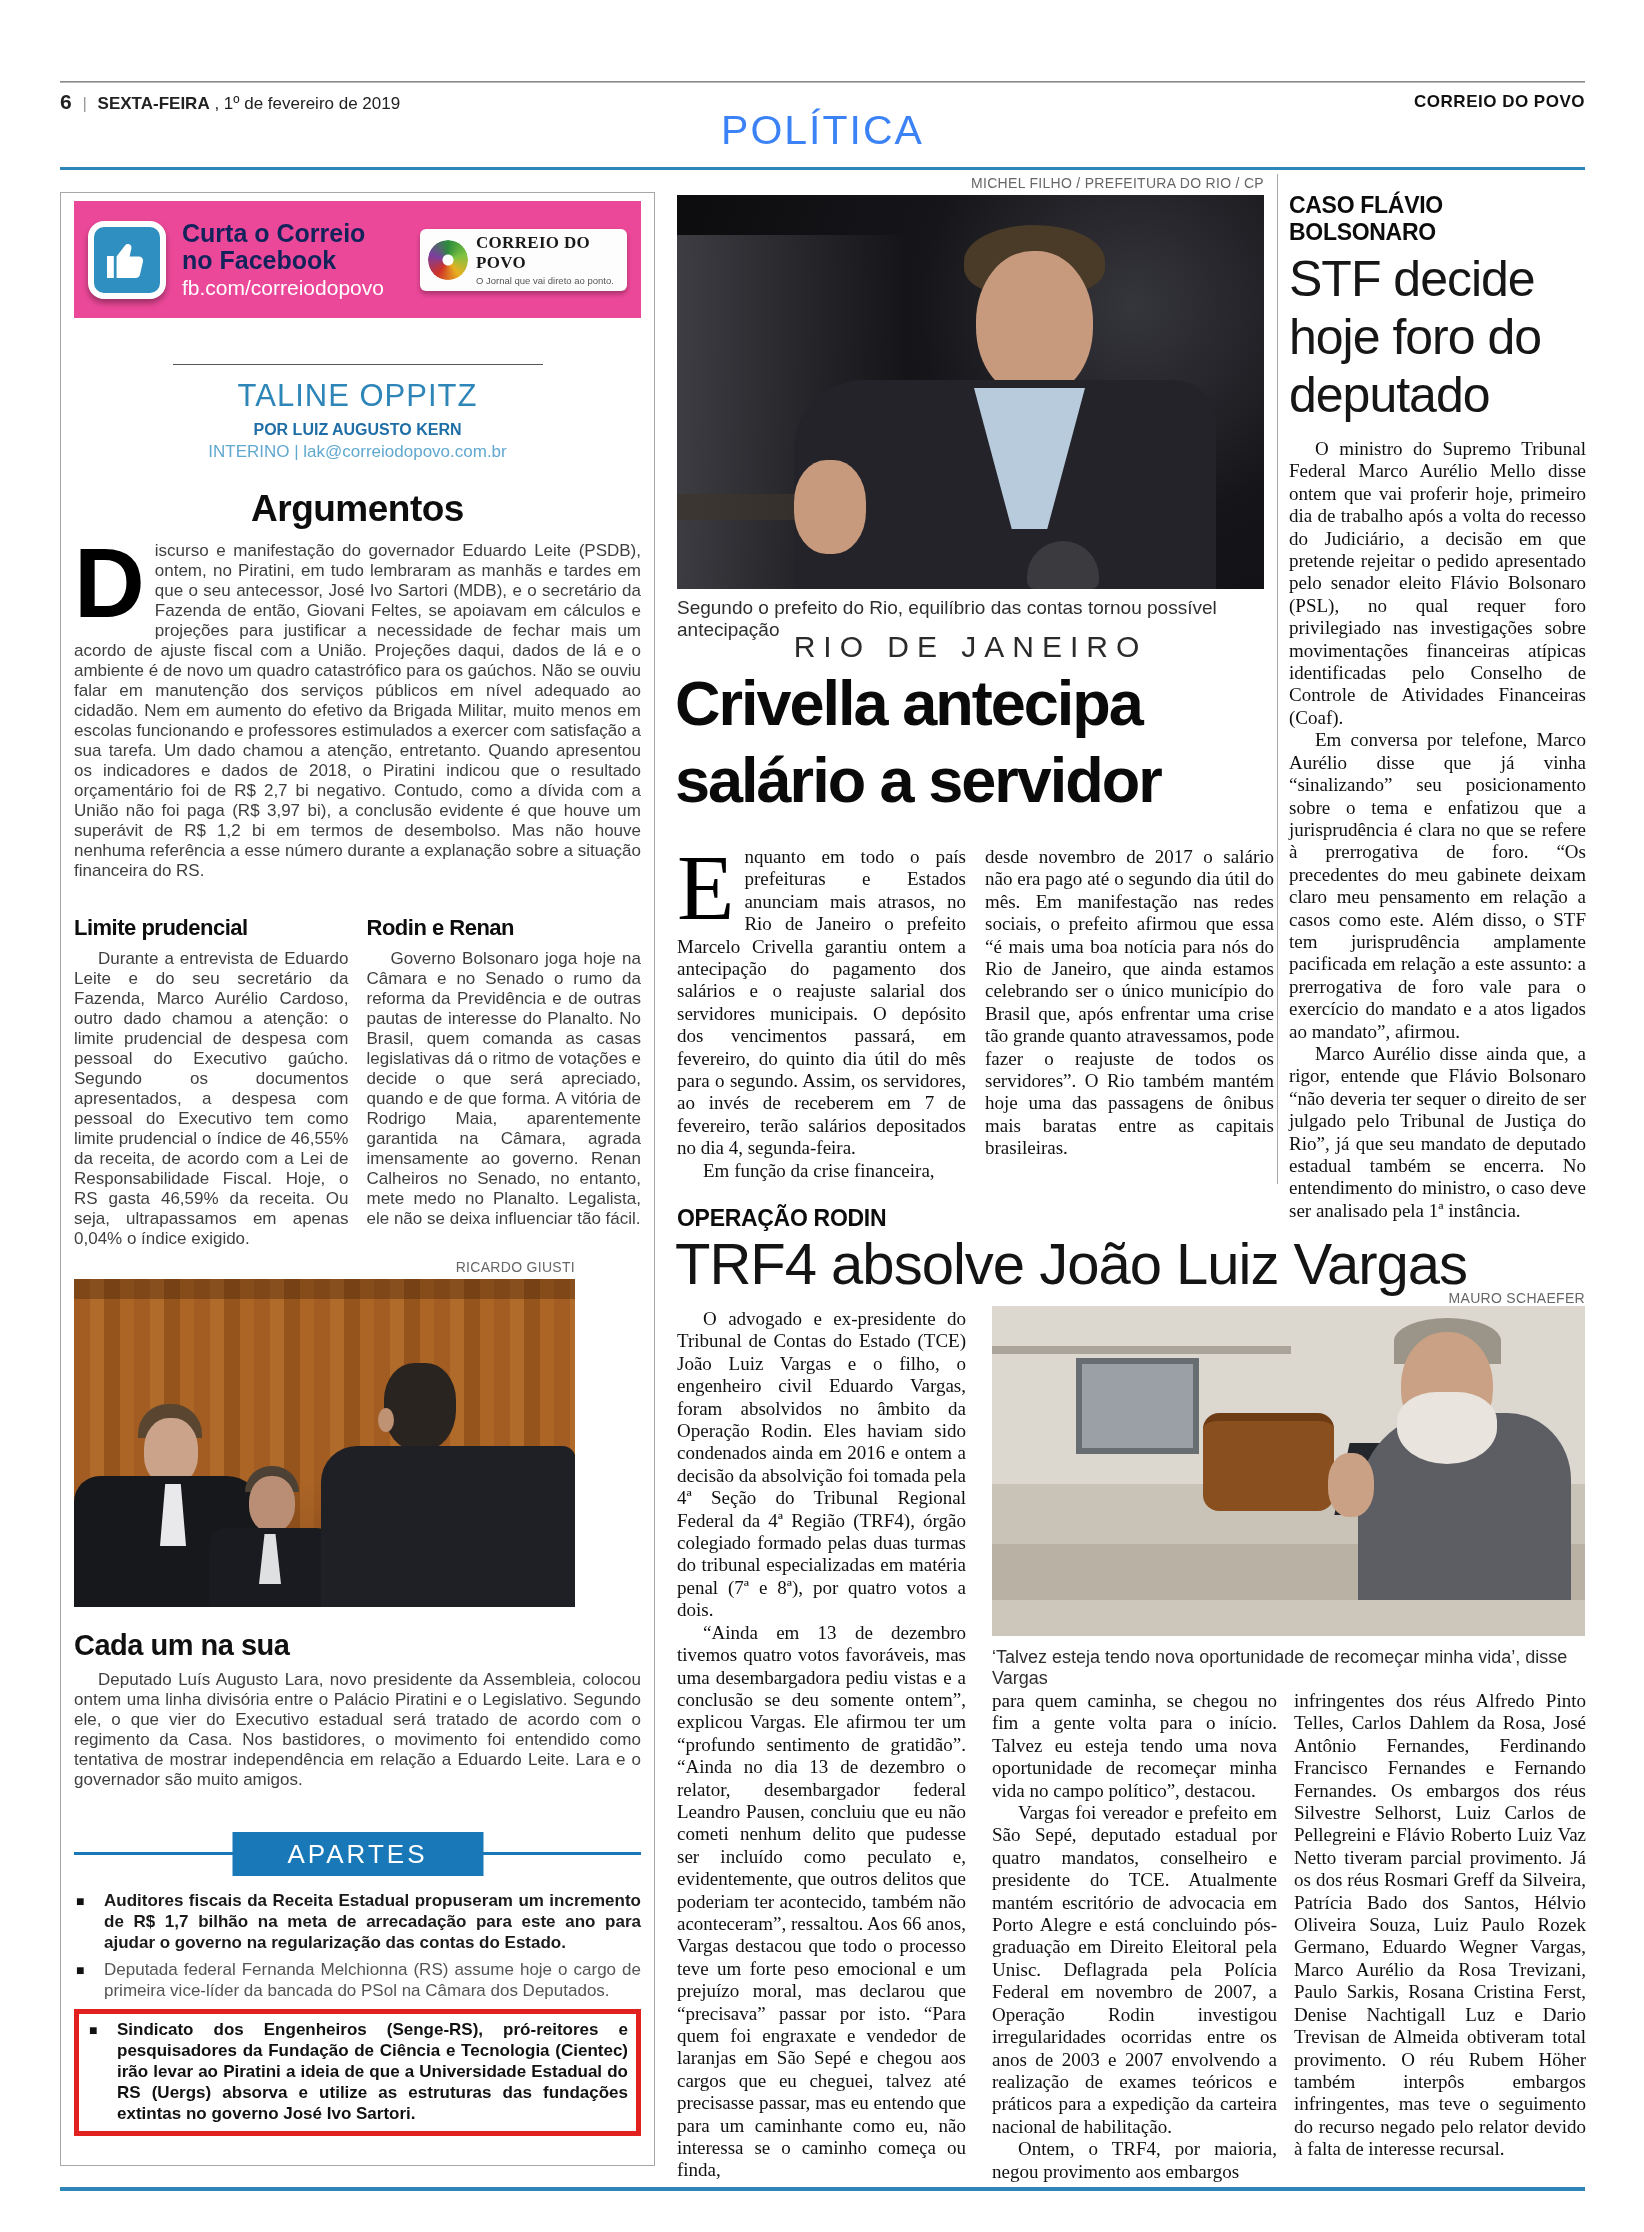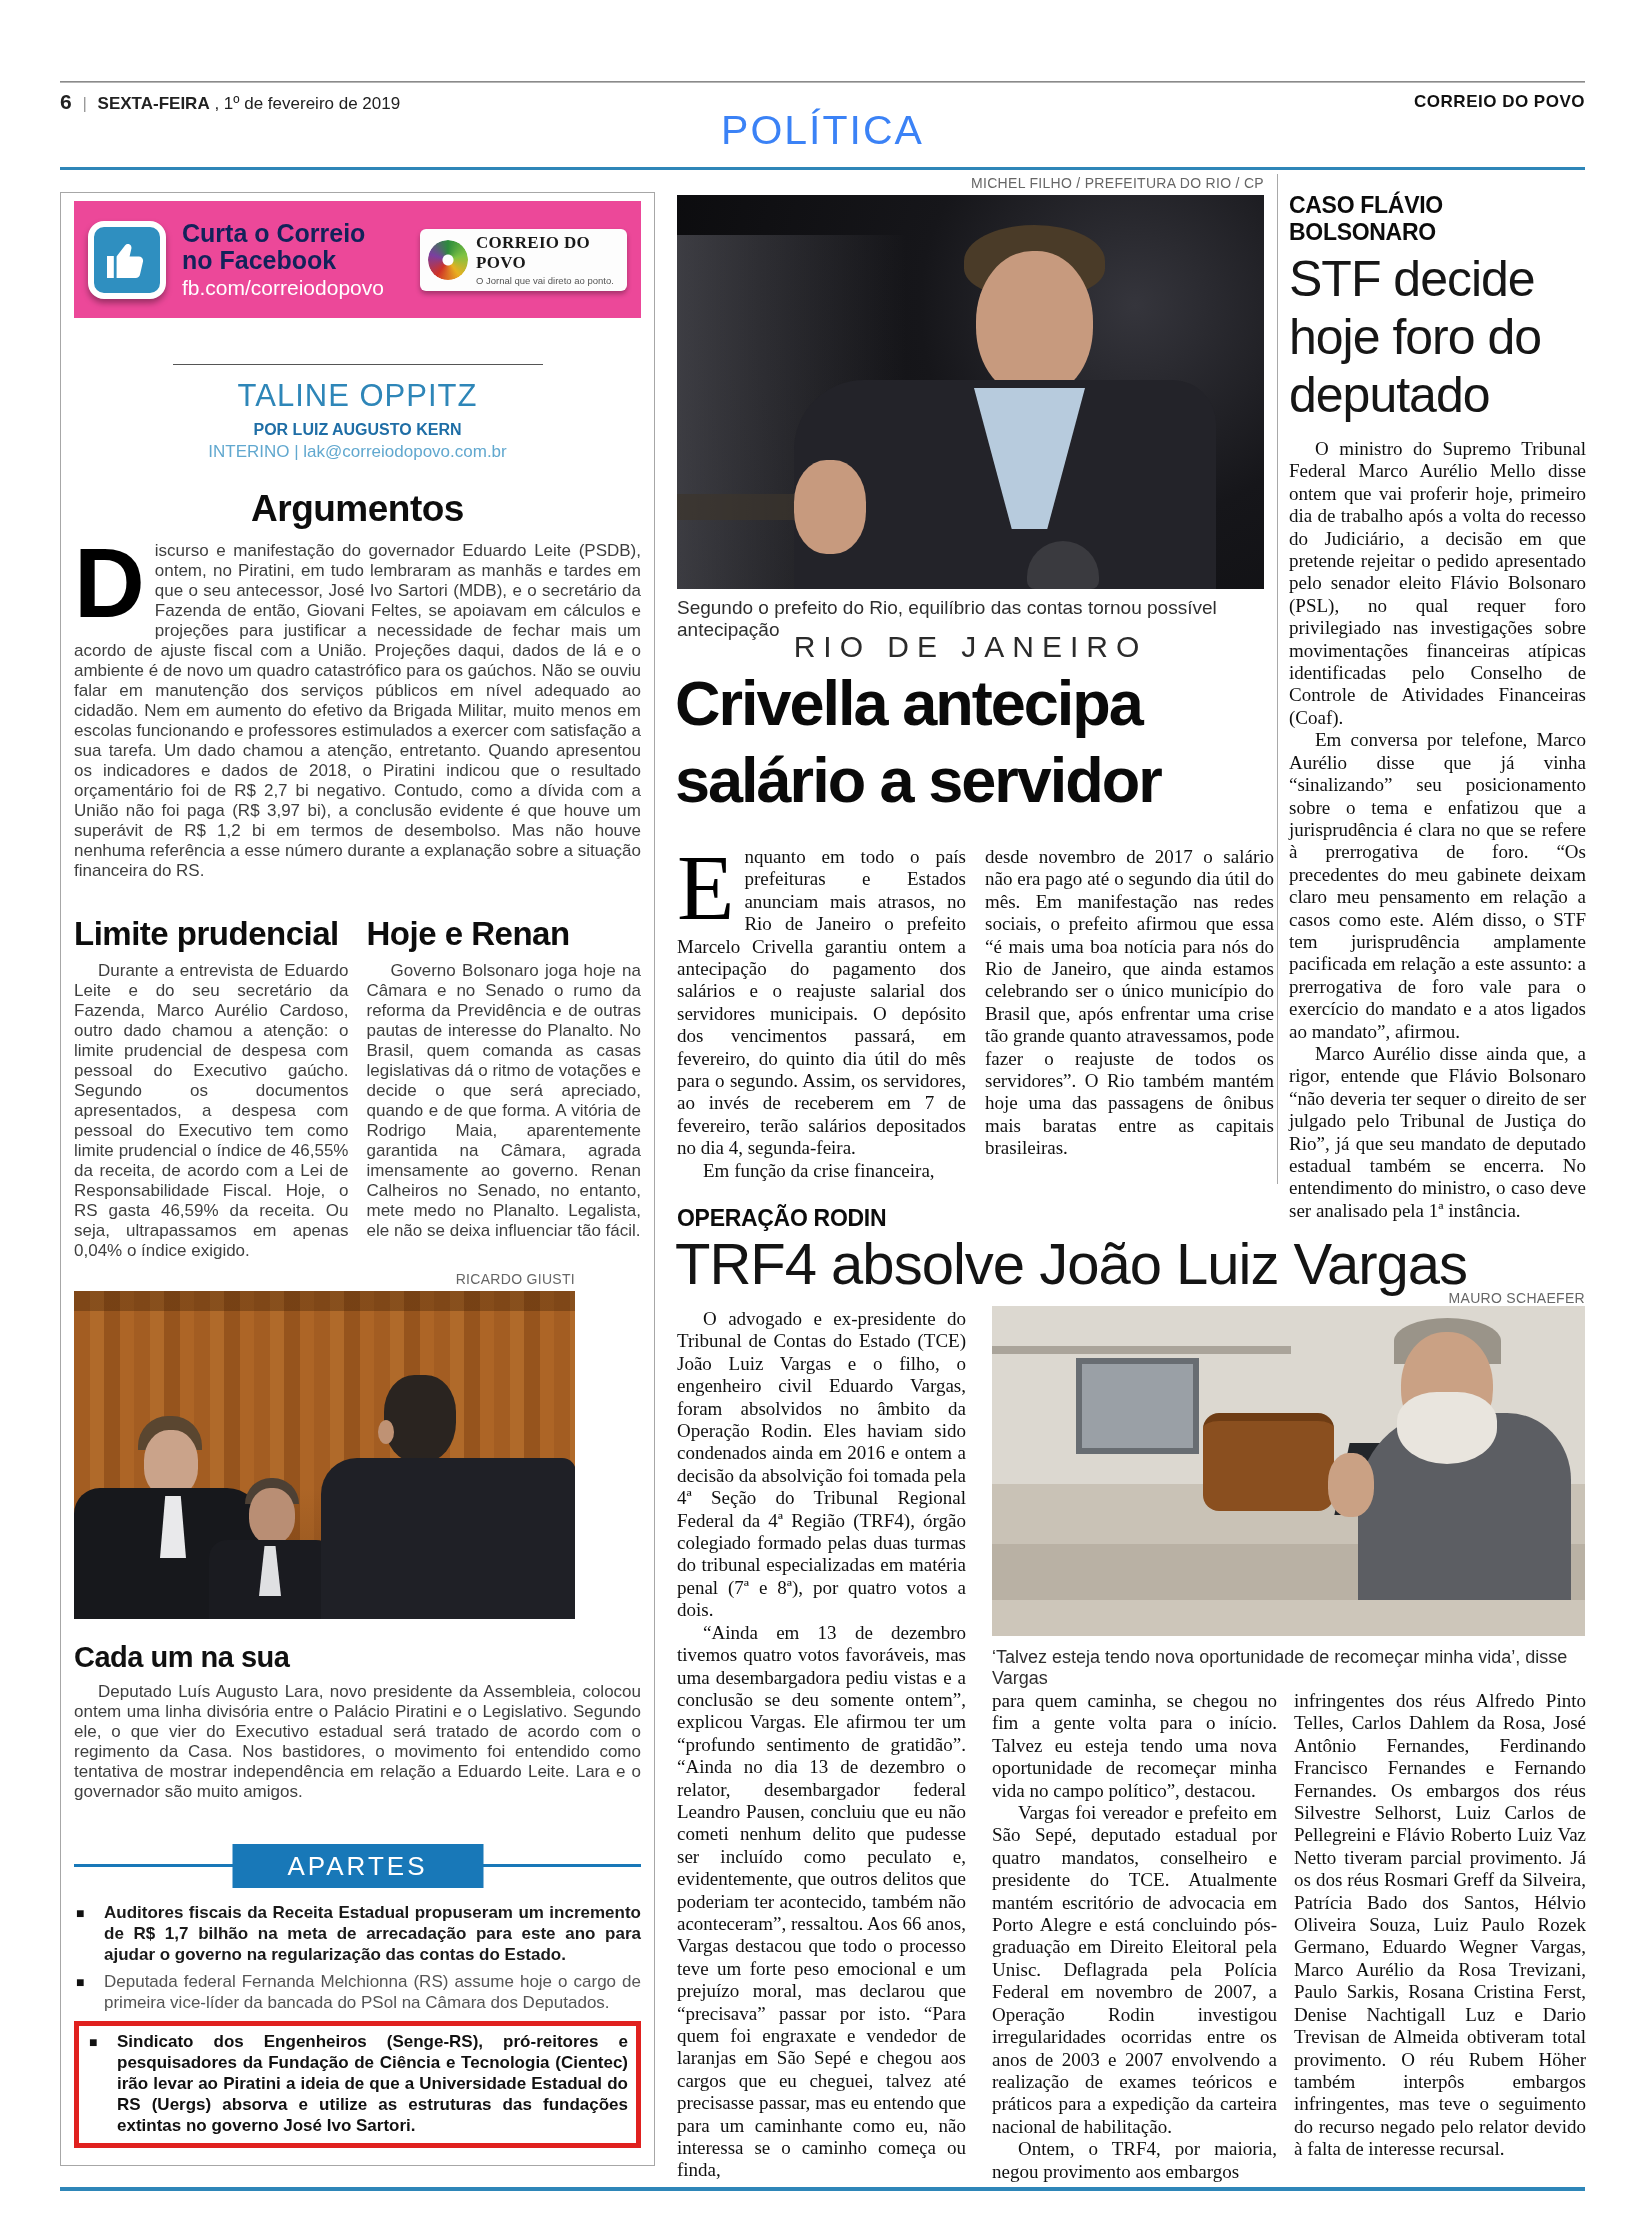--- a/index.html
+++ b/index.html
@@ -44,21 +44,21 @@
   .byline-por { text-align:center; font-size:16px; font-weight:bold; color:#1f6ea6; margin-top:7px; }
   .byline-contact { text-align:center; font-size:17px; color:#61a8cf; margin-top:3px; }
 
   .argumentos-title { text-align:center; font-size:37px; font-weight:bold; color:#0d0d0d; margin-top:26px; letter-spacing:-0.5px; }
   .sans-body { font-size:17px; line-height:20px; color:#3f3f3f; text-align:justify; }
   .argumentos-body { margin-top:11px; }
   .dropcap-sans::first-letter { float:left; font-size:98px; line-height:80px; font-weight:bold; color:#000; padding:2px 10px 0 0; }
 
   .two-col { display:flex; gap:18px; margin-top:34px; }
   .two-col > div { flex:1; }
-  .col-title { font-size:33px; font-weight:bold; color:#0d0d0d; margin-bottom:8px; letter-spacing:-0.5px; }
+  .col-title { font-size:22px; font-weight:bold; color:#0d0d0d; margin-bottom:8px; letter-spacing:-0.5px; }
   .indent-first { text-indent:24px; }
 
   .photo-credit { text-align:right; font-size:14px; color:#666; letter-spacing:0.3px; }
   .credit-left { margin-top:10px; width:501px; }
   .assembly-photo { position:relative; width:501px; height:328px; margin-top:4px; overflow:hidden;
       background:repeating-linear-gradient(90deg,#a35d22 0 16px,#b06a2a 16px 30px,#96541d 30px 46px,#ad6526 46px 60px); }
   .assembly-photo::before { content:""; position:absolute; inset:0;
       background:linear-gradient(180deg, rgba(60,30,5,.35) 0 6%, rgba(0,0,0,0) 6% 60%, rgba(40,20,5,.25) 100%); }
   .fig { position:absolute; }
   .fig1-hair { left:64px; top:125px; width:64px; height:34px; background:#5a4630; border-radius:30px 30px 0 0; }
@@ -193,21 +193,21 @@
 
     <div class="argumentos-title">Argumentos</div>
     <div class="sans-body argumentos-body dropcap-sans">Discurso e manifestação do governador Eduardo Leite (PSDB), ontem, no Piratini, em tudo lembraram as manhãs e tardes em que o seu antecessor, José Ivo Sartori (MDB), e o secretário da Fazenda de então, Giovani Feltes, se apoiavam em cálculos e projeções para justificar a necessidade de fechar mais um acordo de ajuste fiscal com a União. Projeções daqui, dados de lá e o ambiente é de novo um quadro catastrófico para os gaúchos. Não se ouviu falar em manutenção dos serviços públicos em nível adequado ao cidadão. Nem em aumento do efetivo da Brigada Militar, muito menos em escolas funcionando e professores estimulados a exercer com satisfação a sua tarefa. Um dado chamou a atenção, entretanto. Quando apresentou os indicadores e dados de 2018, o Piratini indicou que o resultado orçamentário foi de R$ 2,7 bi negativo. Contudo, como a dívida com a União não foi paga (R$ 3,97 bi), a conclusão evidente é que houve um superávit de R$ 1,2 bi em termos de desembolso. Mas não houve nenhuma referência a esse número durante a explanação sobre a situação financeira do RS.</div>
 
     <div class="two-col">
       <div>
         <div class="col-title">Limite prudencial</div>
         <div class="sans-body indent-first">Durante a entrevista de Eduardo Leite e do seu secretário da Fazenda, Marco Aurélio Cardoso, outro dado chamou a atenção: o limite prudencial de despesa com pessoal do Executivo gaúcho. Segundo os documentos apresentados, a despesa com pessoal do Executivo tem como limite prudencial o índice de 46,55% da receita, de acordo com a Lei de Responsabilidade Fiscal. Hoje, o RS gasta 46,59% da receita. Ou seja, ultrapassamos em apenas 0,04% o índice exigido.</div>
       </div>
       <div>
-        <div class="col-title">Hoje e Renan</div>
+        <div class="col-title">Rodin e Renan</div>
         <div class="sans-body indent-first">Governo Bolsonaro joga hoje na Câmara e no Senado o rumo da reforma da Previdência e de outras pautas de interesse do Planalto. No Brasil, quem comanda as casas legislativas dá o ritmo de votações e decide o que será apreciado, quando e de que forma. A vitória de Rodrigo Maia, aparentemente garantida na Câmara, agrada imensamente ao governo. Renan Calheiros no Senado, no entanto, mete medo no Planalto. Legalista, ele não se deixa influenciar tão fácil.</div>
       </div>
     </div>
 
     <div class="photo-credit credit-left">RICARDO GIUSTI</div>
     <div class="assembly-photo">
       <div class="fig fig1-hair"></div>
       <div class="fig fig1-head"></div>
       <div class="fig fig1-body"></div>
       <div class="fig fig1-shirt"></div>

